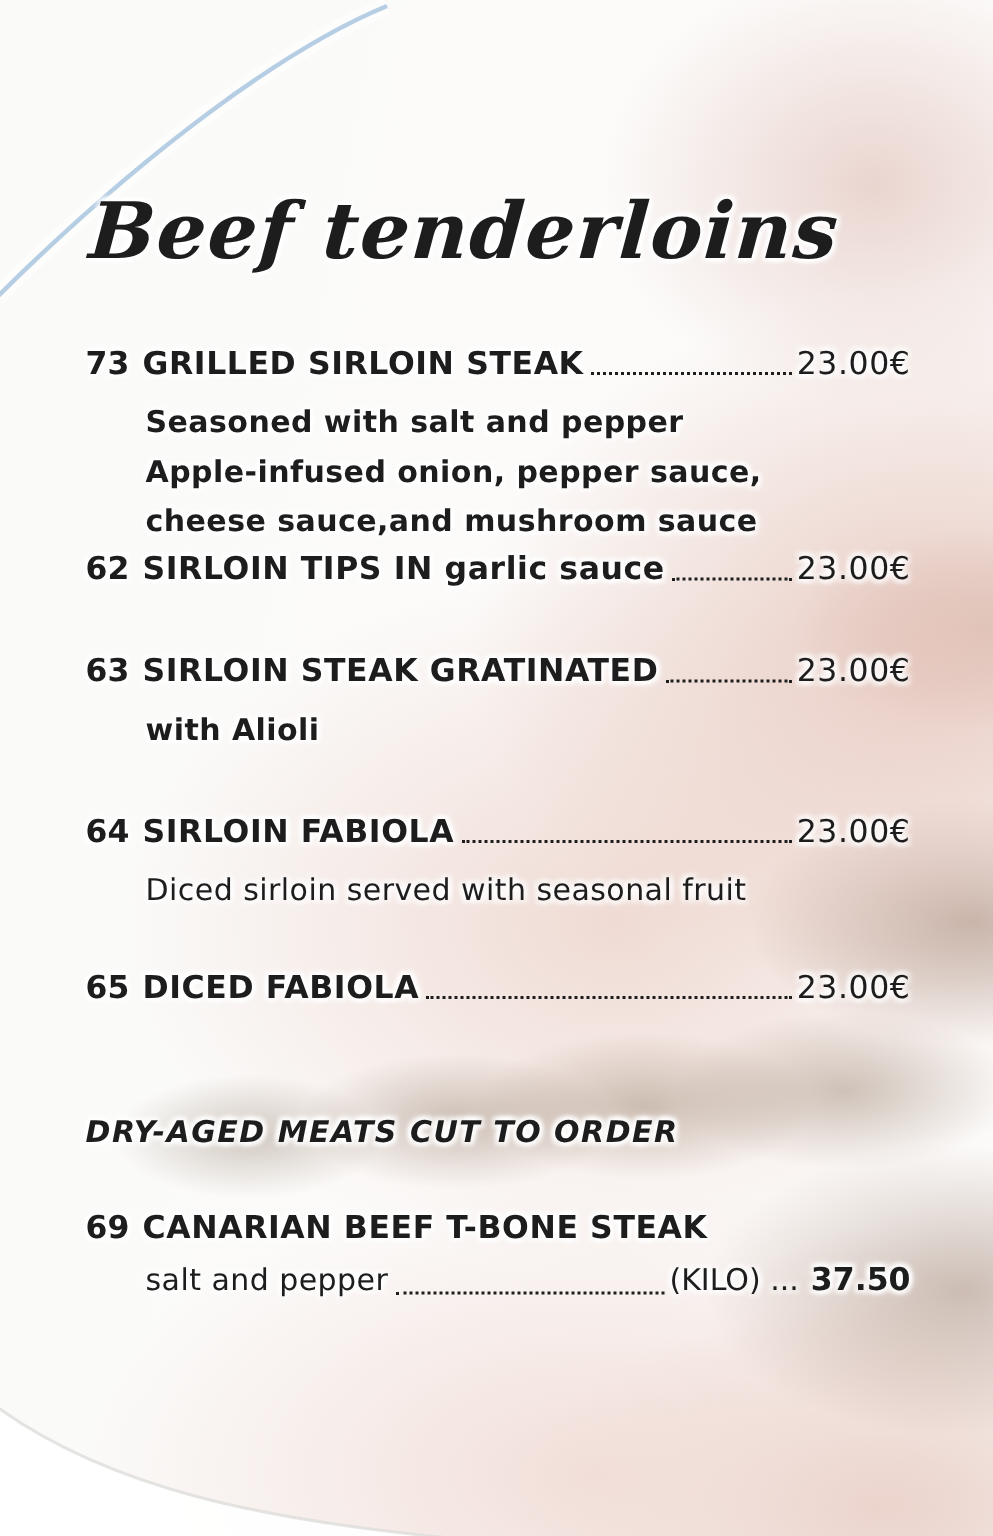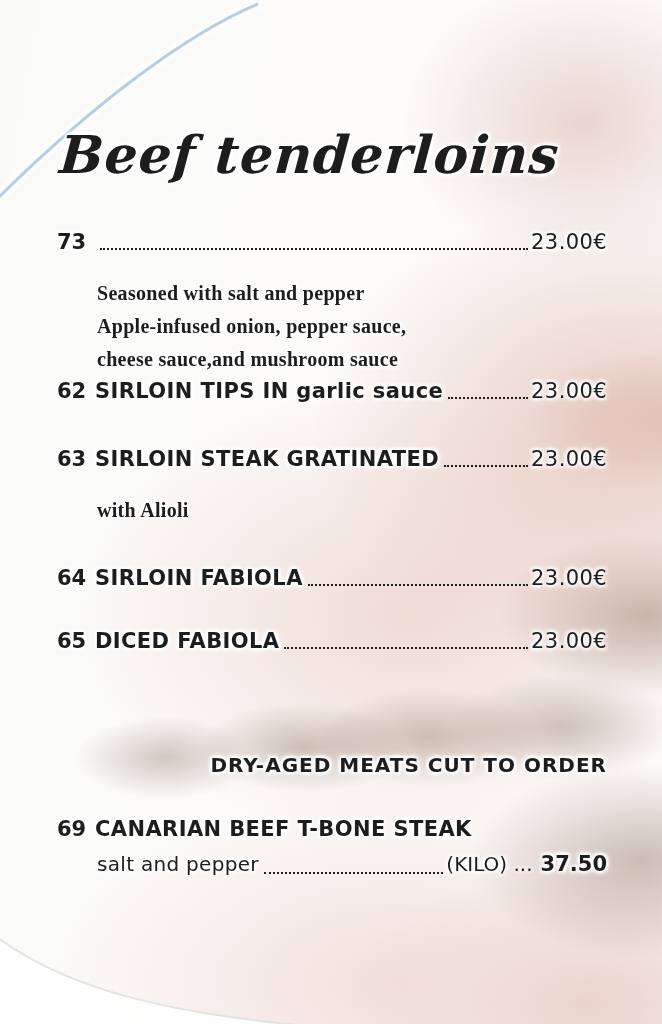--- a/index.html
+++ b/index.html
@@ -55,36 +55,37 @@
     white-space: nowrap;
   }
 
   .list { margin-top: 33px; }
   .item .row { display: flex; align-items: baseline; line-height: 30px; }
   .num   { flex: none; width: 38px; font-weight: 700; font-size: 21px; }
   .nm    { flex: none; font-weight: 700; font-size: 21px; letter-spacing: 0.4px; white-space: nowrap; }
   .leader{ flex: 1; border-bottom: 2.5px dotted #1d1d1d; align-self: flex-end; margin: 0 3px 7px 5px; min-width: 12px; }
   .price { flex: none; font-weight: 400; font-size: 21px; letter-spacing: 0.4px; }
 
-  .descs { margin-top: 20px; font-family: Liberation Serif, serif; }
+  .descs { margin-top: 8px; }
   .desc  { margin-left: 40px; font-size: 20px; line-height: 33px; letter-spacing: 0.3px; }
   .desc.b{ font-weight: 700; }
 
   .gap62 { }
   .gap63 { margin-top: 38px; }
   .gap64 { margin-top: 36px; }
   .gap65 { margin-top: 33px; }
 
   .note {
-    margin-top: 96px;
-    text-align: right;
+    margin-top: 68px;
+    text-align: left;
     font-weight: 700;
     font-size: 20px;
     line-height: 26px;
     letter-spacing: 1px;
+    font-style: italic;
   }
 
   .special { margin-top: 36px; }
   .special .row2 { display: flex; align-items: baseline; line-height: 33px; margin-top: 4px; }
   .special .dtext { flex: none; margin-left: 40px; font-size: 20px; letter-spacing: 0.3px; }
   .special .unit  { flex: none; font-size: 20px; margin-right: 8px; }
   .special .p2    { flex: none; font-weight: 700; font-size: 21px; }
 </style>
 </head>
 <body>
@@ -102,20 +103,21 @@
 
   <div class="content">
 
     <div class="title halo">Beef tenderloins</div>
 
     <div class="list">
 
       <div class="item">
         <div class="row halo">
           <span class="num">73</span>
+          <span class="nm">GRILLED SIRLOIN STEAK</span>
           <span class="leader"></span>
           <span class="price">23.00€</span>
         </div>
         <div class="descs">
           <div class="desc b halo">Seasoned with salt and pepper</div>
           <div class="desc b halo">Apple-infused onion, pepper sauce,</div>
           <div class="desc b halo">cheese sauce,and mushroom sauce</div>
         </div>
       </div>
 
@@ -140,20 +142,23 @@
         </div>
       </div>
 
       <div class="item gap64">
         <div class="row halo">
           <span class="num">64</span>
           <span class="nm">SIRLOIN FABIOLA</span>
           <span class="leader"></span>
           <span class="price">23.00€</span>
         </div>
+        <div class="descs">
+          <div class="desc halo">Diced sirloin served with seasonal fruit</div>
+        </div>
       </div>
 
       <div class="item gap65">
         <div class="row halo">
           <span class="num">65</span>
           <span class="nm">DICED FABIOLA</span>
           <span class="leader"></span>
           <span class="price">23.00€</span>
         </div>
       </div>

